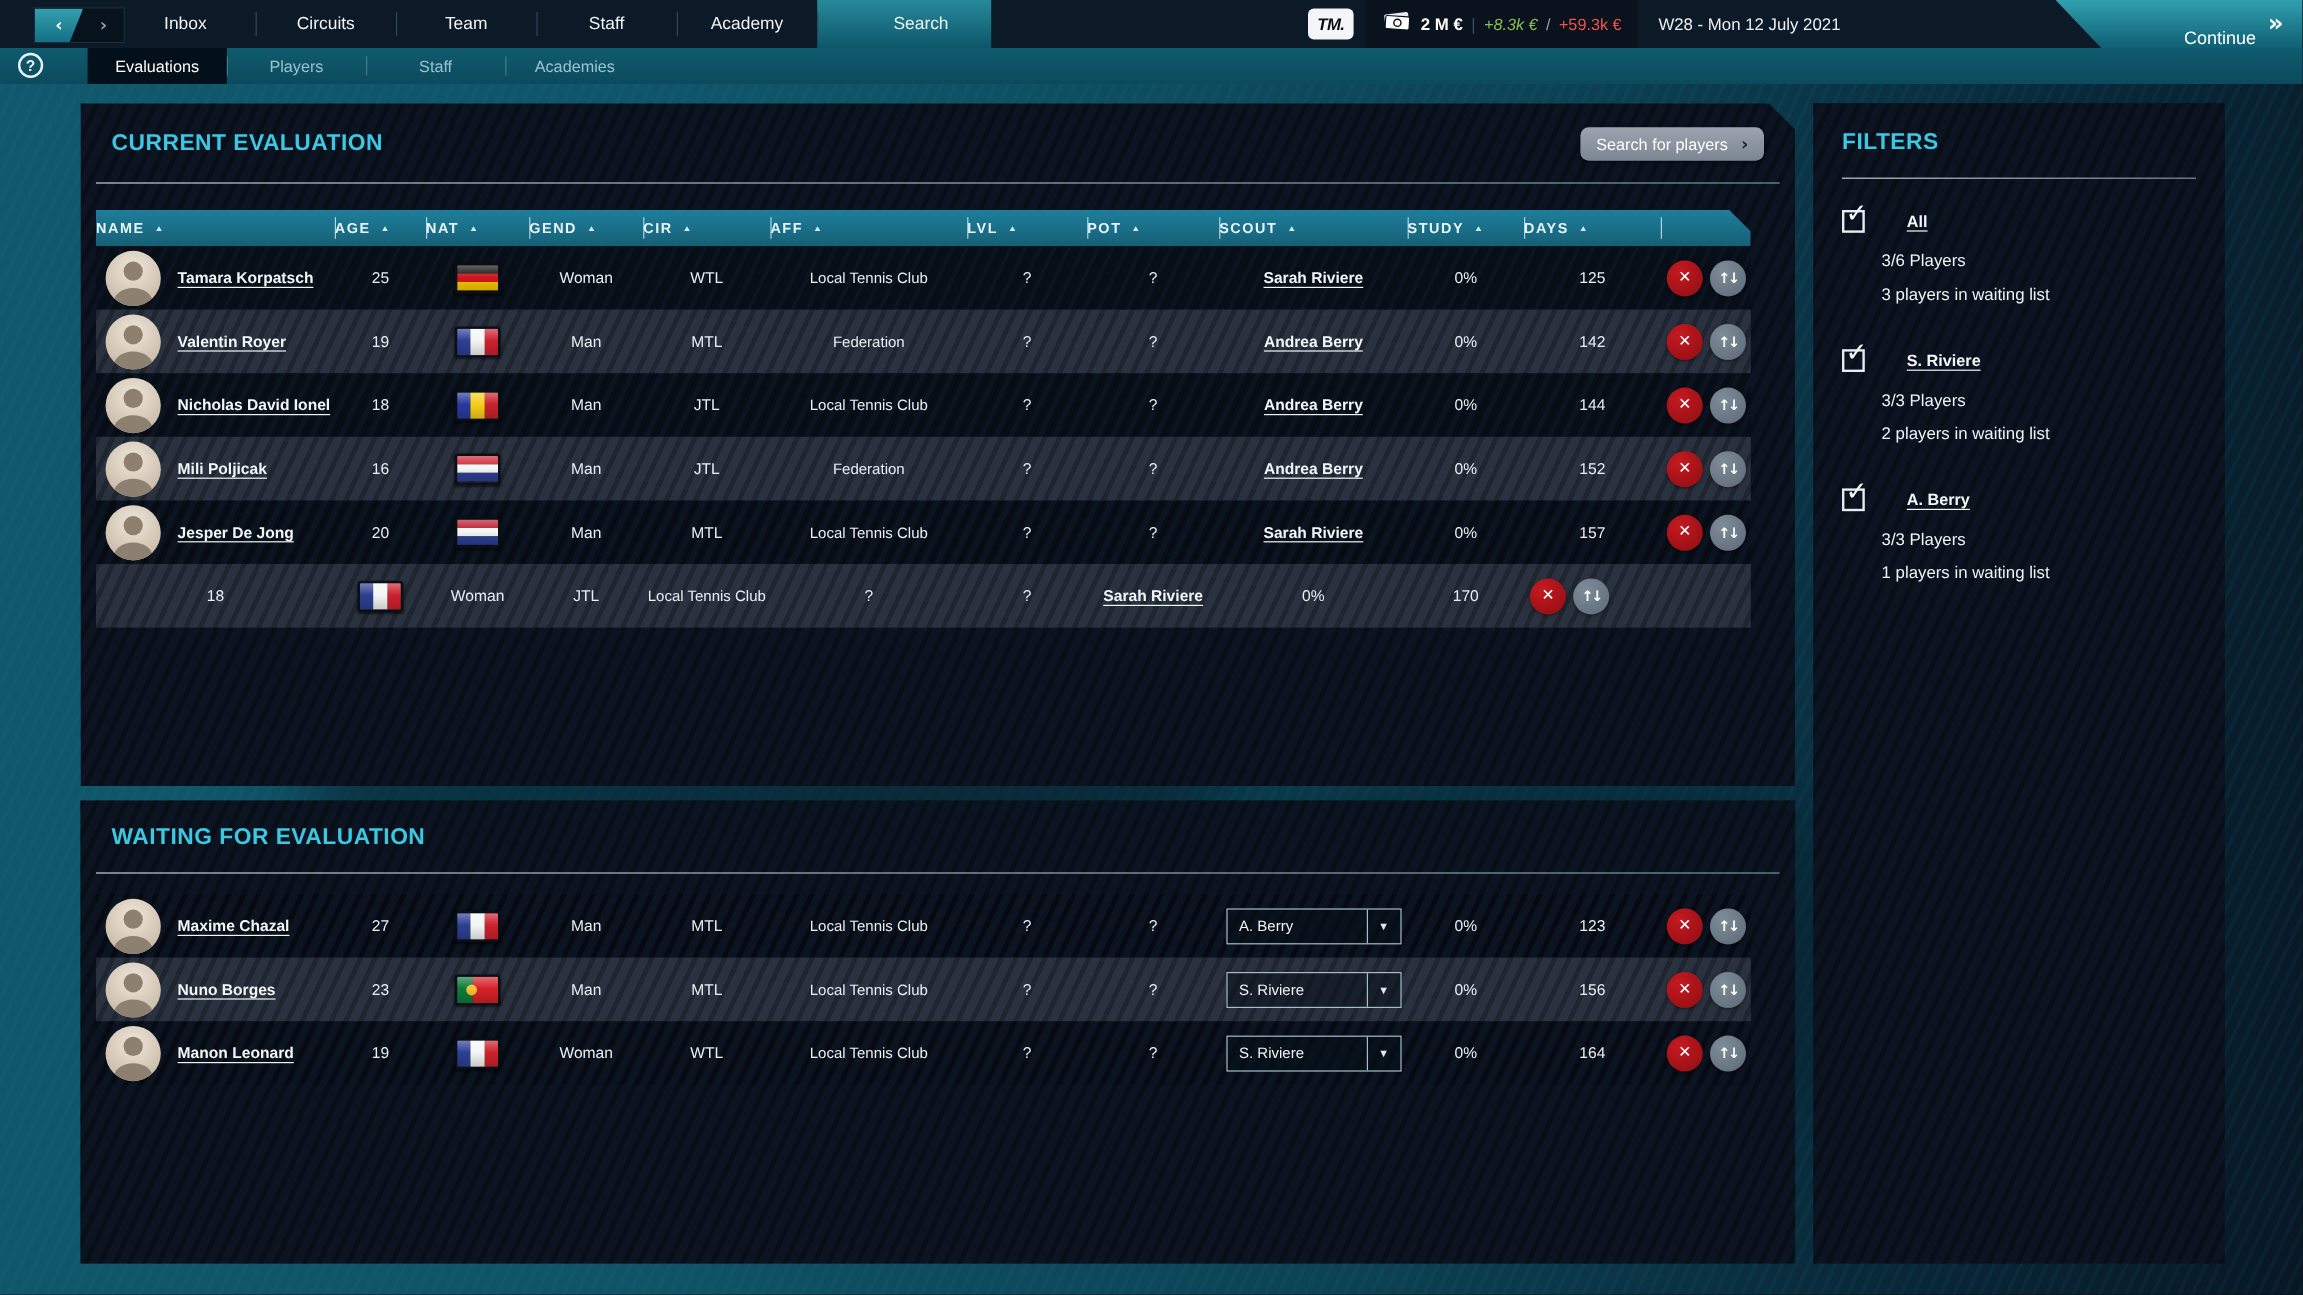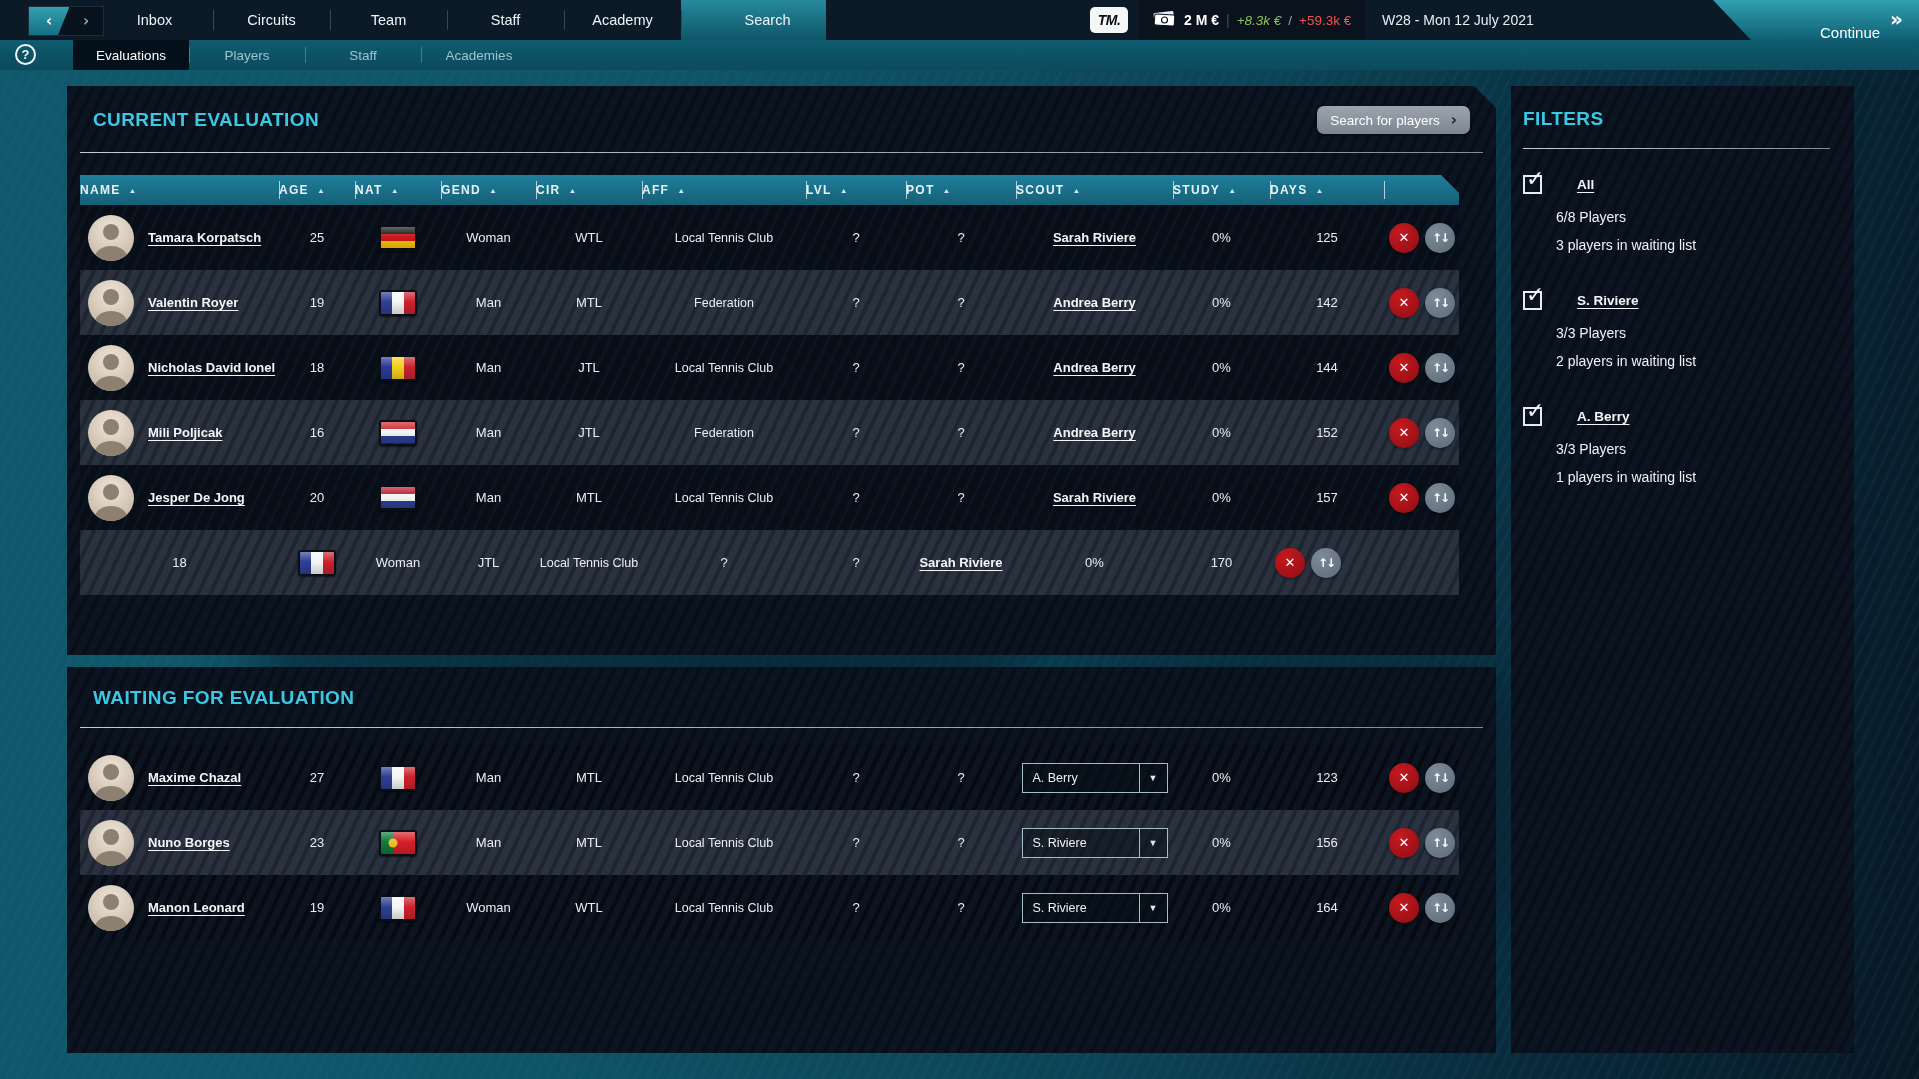--- a/index.html
+++ b/index.html
@@ -77,21 +77,21 @@
   
   .grid{display:grid;grid-template-columns:199px 76px 86px 95px 106px 164px 100px 110px 157px 97px 114px 75px;}
   .table{margin:22px 0 0 13px;width:1379px;}
   .thead{height:30px;background:linear-gradient(#1f7e9b,#156076);align-items:center;
     clip-path:polygon(0 0,calc(100% - 18px) 0,100% 18px,100% 100%,0 100%);}
   .th{display:flex;align-items:center;justify-content:flex-start;gap:8px;height:100%;position:relative;
     color:#e7f3f8;font-size:12px;font-weight:bold;letter-spacing:1.3px;cursor:pointer;}
   .th:not(:first-child)::before{content:'';position:absolute;left:0;top:6px;bottom:6px;width:1px;background:rgba(225,245,252,.75);}
   .sort-icon{font-size:8px;color:#cfeaf4;transform:scaleY(.85);}
   .rows{}
-  .trow{height:65px;align-items:center;color:#e8eef3;font-size:13px;}
+  .trow{height:53px;align-items:center;color:#e8eef3;font-size:13px;}
   .trow:nth-child(odd){background-image:repeating-linear-gradient(115deg, rgba(0,0,0,.30) 0 4px, transparent 4px 11px);}
   .trow:nth-child(even){background-color:#2b323f;
     background-image:repeating-linear-gradient(115deg, rgba(10,14,20,.35) 0 4px, transparent 4px 11px);}
   .cell{display:flex;align-items:center;justify-content:center;height:100%;}
   .c-name{justify-content:flex-start;gap:14px;padding-left:8px;}
   .c-aff{font-size:12.5px;}
   .c-actions{justify-content:flex-start;gap:6px;padding-left:5px;}
   .plink{color:#f2f6f9;text-decoration:underline;text-underline-offset:3px;font-weight:600;cursor:pointer;}
   .avatar{width:46px;height:46px;border-radius:50%;overflow:hidden;flex:0 0 46px;
     background:radial-gradient(circle at 50% 32%, #efe6da, #cbbdab 75%, #b5a693);}
@@ -111,21 +111,21 @@
     background:radial-gradient(circle at 35% 30%, #7e8b99, #5c6a78);color:#fff;
     font-family:"DejaVu Sans",sans-serif;font-size:12px;font-weight:bold;letter-spacing:-2px;
     display:flex;align-items:center;justify-content:center;box-shadow:0 1px 3px rgba(0,0,0,.5);}
   .dropdown{width:146px;height:30px;border:1px solid #a7bcc9;background:rgba(8,16,26,.55);
     display:flex;align-items:center;cursor:pointer;box-sizing:border-box;}
   .dd-label{flex:1;padding-left:10px;font-size:12.5px;color:#edf2f6;text-align:left;}
   .dd-caret{width:27px;align-self:stretch;border-left:1px solid #a7bcc9;display:flex;align-items:center;
     justify-content:center;font-size:9px;color:#dfe9ef;}
 
   
-  .filters-inner{padding:22px 24px 0 12px;}
+  .filters-inner{padding:22px 24px 0 24px;}
   .filters-groups{margin-top:26px;}
   .filter-group{margin-bottom:38px;}
   .fg-head{display:flex;align-items:center;gap:14px;margin-bottom:15px;}
   .checkbox{position:relative;width:19px;height:19px;border:2px solid #e6edf2;box-sizing:border-box;
     background:transparent;cursor:pointer;flex:0 0 19px;}
   .checkbox .check{position:absolute;left:1px;top:-9px;color:#f2f6f9;font-size:22px;font-weight:bold;line-height:1;
     font-family:"DejaVu Sans",sans-serif;}
   .fg-label{font-size:13.5px;margin-left:21px;}
   .fg-stat{color:#eef3f7;font-size:14px;margin:0 0 12px 33px;}
 </style>
@@ -576,21 +576,21 @@
       <h2 class="panel-title" style="margin:0">FILTERS</h2>
       <div class="rule" style="margin:18px 0 0 0"></div>
       <div class="filters-groups">
           <div class="filter-group">
     <div class="fg-head">
       <span class="checkbox">
         <span class="check">✓</span>
       </span>
       <a class="plink fg-label">All</a>
     </div>
-    <div class="fg-stat">6/8 Players</div>
+    <div class="fg-stat">3/6 Players</div>
     <div class="fg-stat">3 players in waiting list</div>
   </div>
           <div class="filter-group">
     <div class="fg-head">
       <span class="checkbox">
         <span class="check">✓</span>
       </span>
       <a class="plink fg-label">S. Riviere</a>
     </div>
     <div class="fg-stat">3/3 Players</div>

